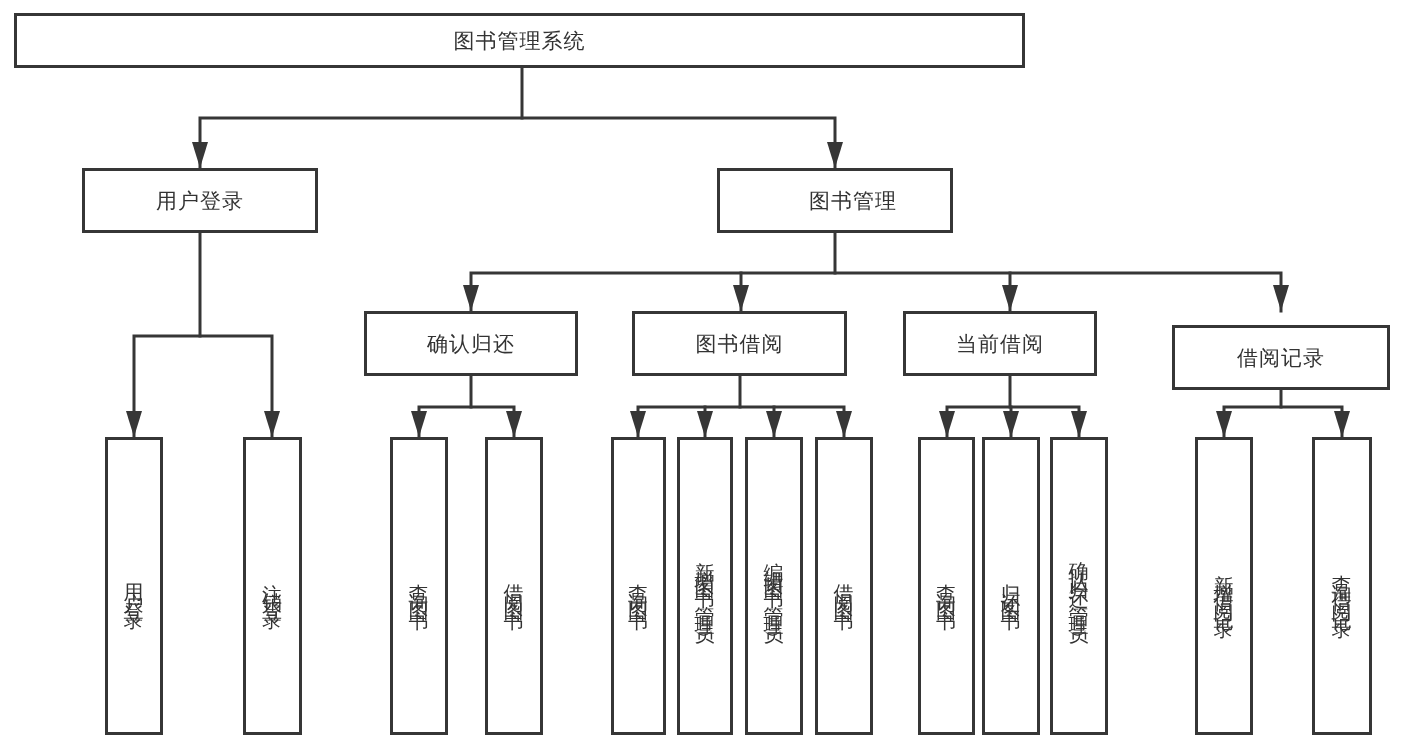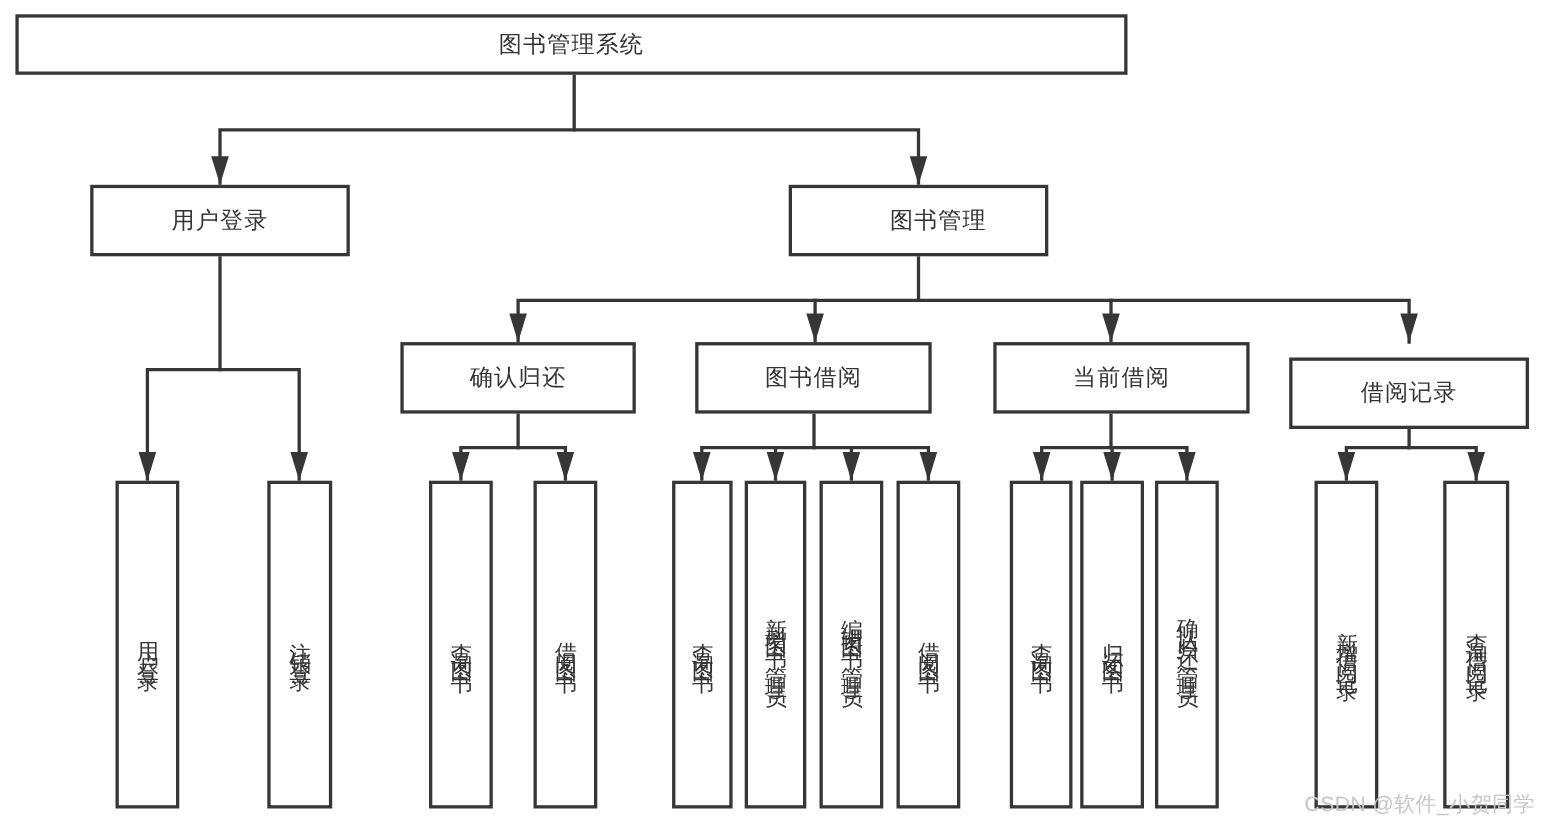--- a/index.html
+++ b/index.html
@@ -94,21 +94,21 @@
       </div>
       <div class="node h" style="left: 717px; top: 168px; width: 236px; height: 65px; padding-left: 36px;">
         <span class="label">图书管理</span>
       </div>
       <div class="node h" style="left: 364px; top: 311px; width: 214px; height: 65px;">
         <span class="label">确认归还</span>
       </div>
       <div class="node h" style="left: 632px; top: 311px; width: 215px; height: 65px;">
         <span class="label">图书借阅</span>
       </div>
-      <div class="node h" style="left: 903px; top: 311px; width: 233px; height: 65px;">
+      <div class="node h" style="left: 903px; top: 311px; width: 194px; height: 65px;">
         <span class="label">当前借阅</span>
       </div>
       <div class="node h" style="left: 1172px; top: 325px; width: 218px; height: 65px; align-items: center;">
         <span class="label">借阅记录</span>
       </div>
       <div class="node v" style="left: 105px; top: 437px; width: 58px; height: 298px;">
         <span class="label">用户登录</span>
       </div>
       <div class="node v" style="left: 243px; top: 437px; width: 59px; height: 298px;">
         <span class="label">注销登录</span>
@@ -140,14 +140,13 @@
       <div class="node v" style="left: 1050px; top: 437px; width: 58px; height: 298px;">
         <span class="label">确认归还（管理员）</span>
       </div>
       <div class="node v" style="left: 1195px; top: 437px; width: 58px; height: 298px;">
         <span class="label">新增借阅记录</span>
       </div>
       <div class="node v" style="left: 1312px; top: 437px; width: 60px; height: 298px;">
         <span class="label">查询借阅记录</span>
       </div>
     </div>
-  <div class="watermark">CSDN @软件_小贺同学</div>
 </div>
 
 </body></html>

